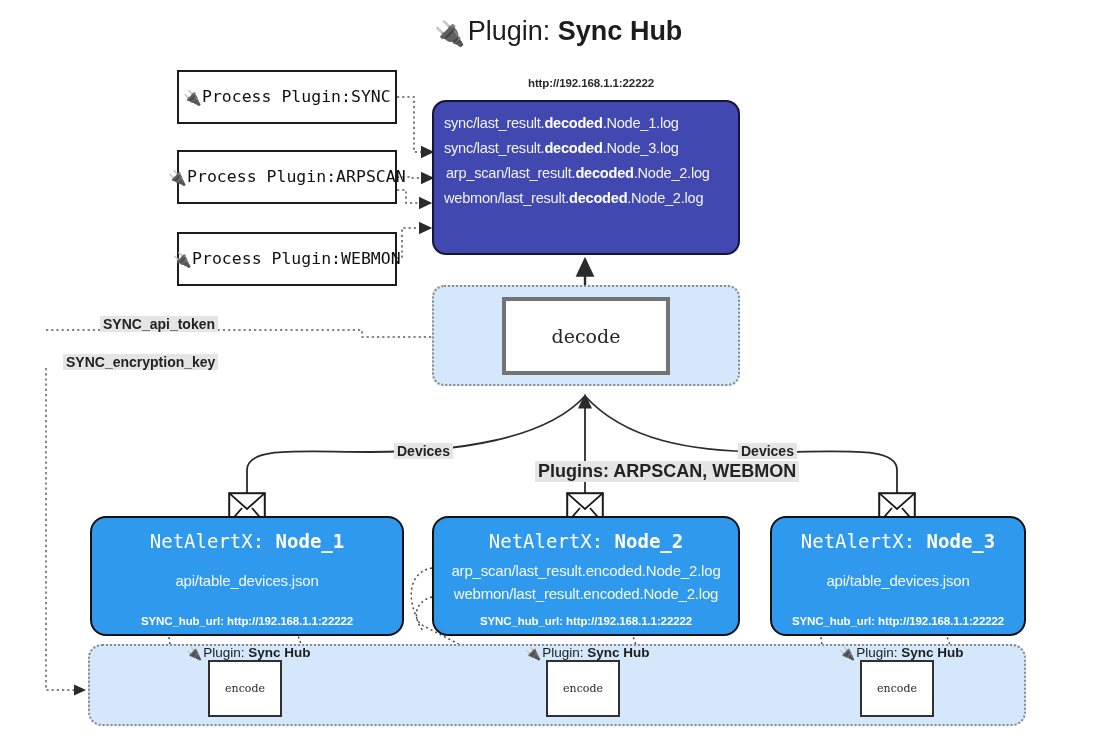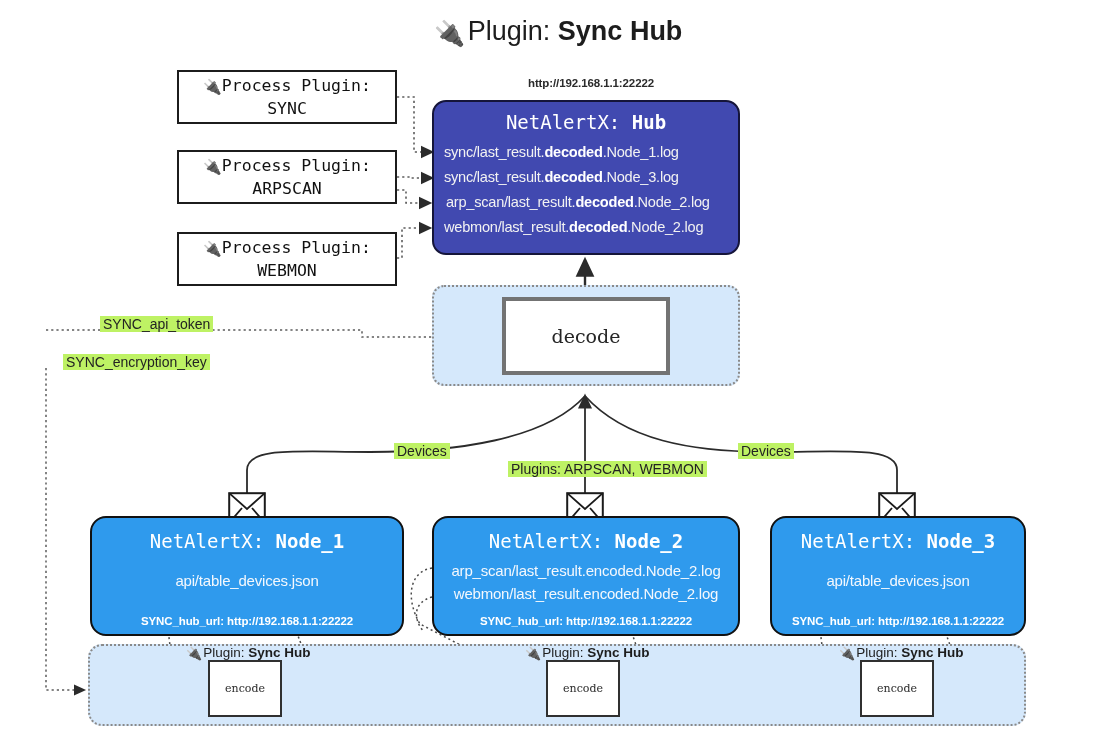--- a/index.html
+++ b/index.html
@@ -57,21 +57,20 @@
     height: 54px;
     background: #ffffff;
     border: 2px solid #1c1c1c;
     box-sizing: border-box;
     font-family: "DejaVu Sans Mono", monospace;
     font-size: 16.5px;
     line-height: 1.3;
     color: #111111;
     text-align: center;
     display: flex;
-    flex-direction: column;
     align-items: center;
     justify-content: center;
   }
   .proc-box .l1 { white-space: nowrap; }
   .proc-box .l1 .plug {
     font-family: "DejaVu Sans", sans-serif;
     font-size: 15px;
     vertical-align: -1px;
   }
   .proc-box .l2 { white-space: nowrap; }
@@ -147,26 +146,28 @@
     font-family: "DejaVu Serif", serif;
     font-size: 19px;
     color: #262626;
   }
 
   
   .edge-label {
     position: absolute;
     font-size: 14px;
     color: #232323;
-    background: #bef264;
+    background: #e5e5e5;
     white-space: nowrap;
     padding: 0 3px;
+    font-weight: bold;
   }
   .edge-label.small {
-    font-size: 14px;
+    font-size: 18px;
+    margin-left: 27px;
   }
 
   
   .envelope {
     position: absolute;
     width: 38px;
     height: 32px;
   }
 
   
@@ -305,24 +306,20 @@
       <div class="l2">ARPSCAN</div>
     </div>
     <div class="proc-box" style="left:177px; top:232px;">
       <div class="l1"><span class="plug">🔌</span><span>Process Plugin:</span></div>
       <div class="l2">WEBMON</div>
     </div>
 
     <div id="hub-url">http://192.168.1.1:22222</div>
 
     <div id="hub">
-      <div class="hub-title">
-        <span>NetAlertX:</span>
-        <span class="strong">Hub</span>
-      </div>
       <div class="hub-line"><span>sync/last_result.</span><b>decoded</b><span>.Node_1.log</span></div>
       <div class="hub-line"><span>sync/last_result.</span><b>decoded</b><span>.Node_3.log</span></div>
       <div class="hub-line" style="padding-left:12px;"><span>arp_scan/last_result.</span><b>decoded</b><span>.Node_2.log</span></div>
       <div class="hub-line" style=""><span>webmon/last_result.</span><b>decoded</b><span>.Node_2.log</span></div>
     </div>
 
     <div id="decode-wrap"></div>
     <div id="decode-box">decode</div>
 
     <div class="edge-label" style="left:100px; top:316px;">SYNC_api_token</div>

